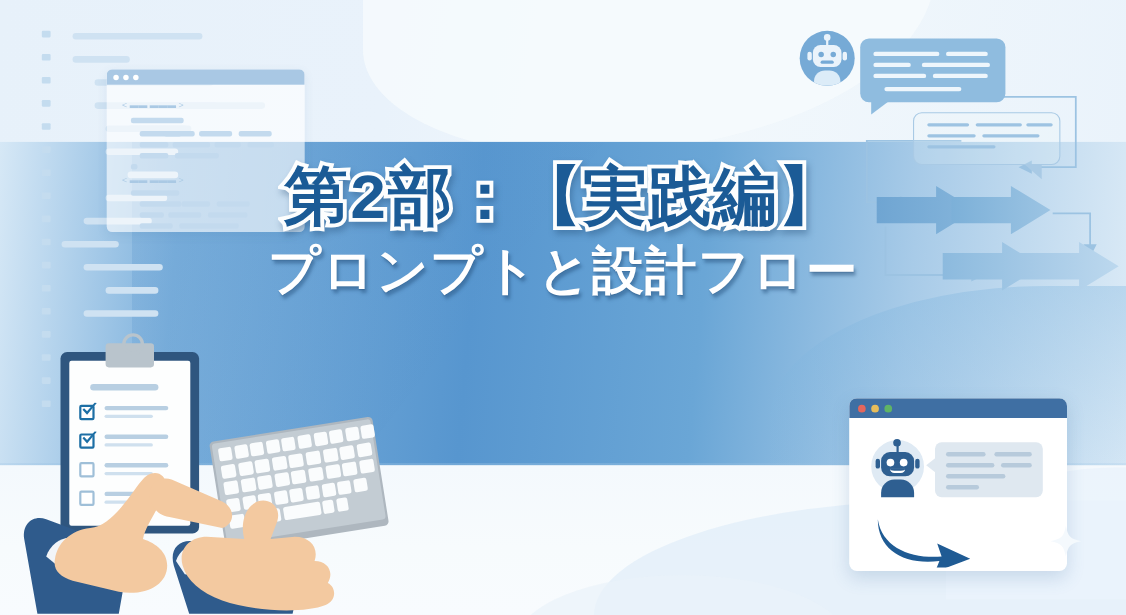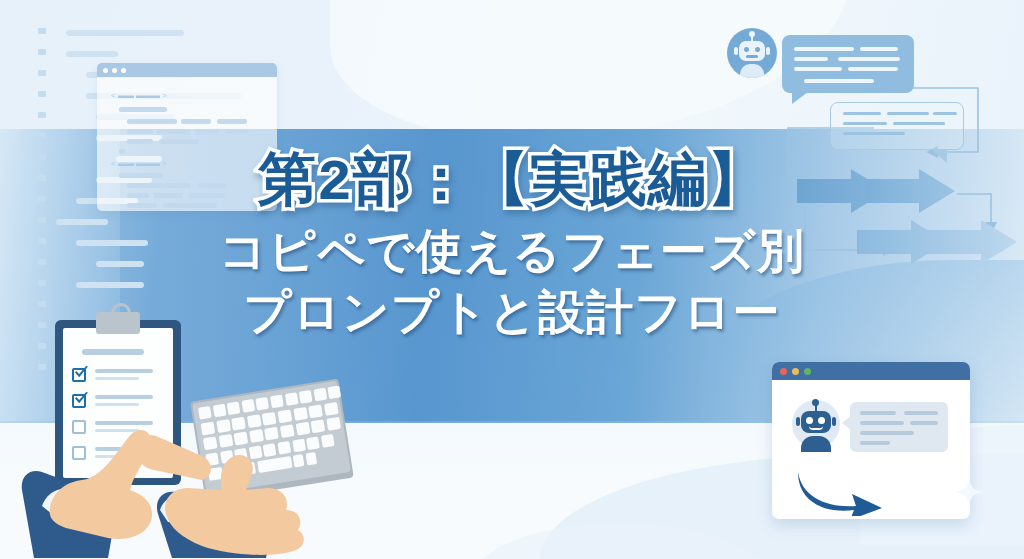--- a/index.html
+++ b/index.html
@@ -518,17 +518,16 @@
         <path d="M4 4 C8 30 34 40 62 38 L58 26 L88 40 L56 52 L60 42 C28 46 4 32 4 4 Z" fill="#1f5b94"></path>
       </svg>
     </div>
   </div>
   <svg class="sparkle" viewBox="0 0 28 28">
     <path d="M14 0 C16 10 18 12 28 14 C18 16 16 18 14 28 C12 18 10 16 0 14 C10 12 12 10 14 0 Z" fill="#f4f9fd"></path>
   </svg>
 
   <div class="title">
     <span class="t-l1">第2部：【実践編】</span>
-    <span class="t-l2">コピペで使えるフェーズ別</span>
     <span class="t-l3">プロンプトと設計フロー</span>
   </div>
 
 </div>
 
 </body></html>

